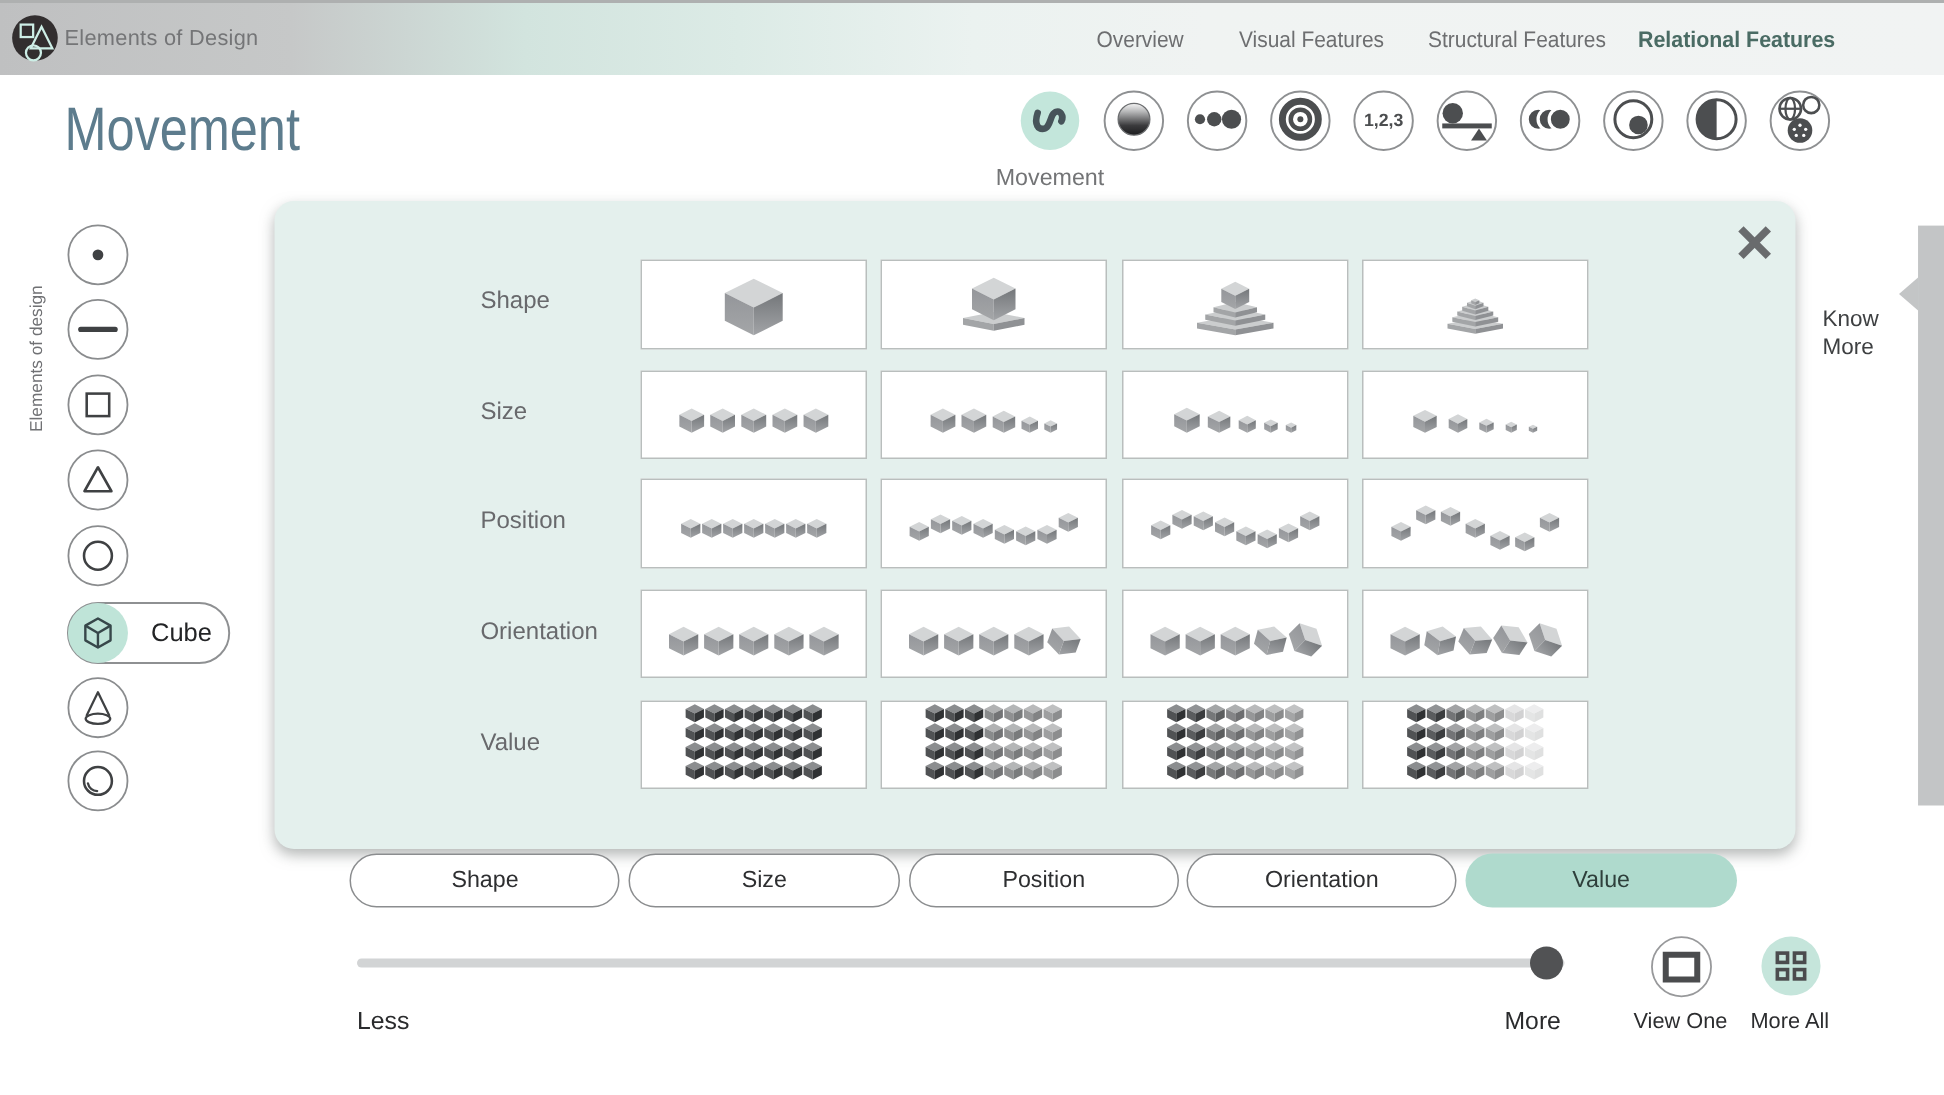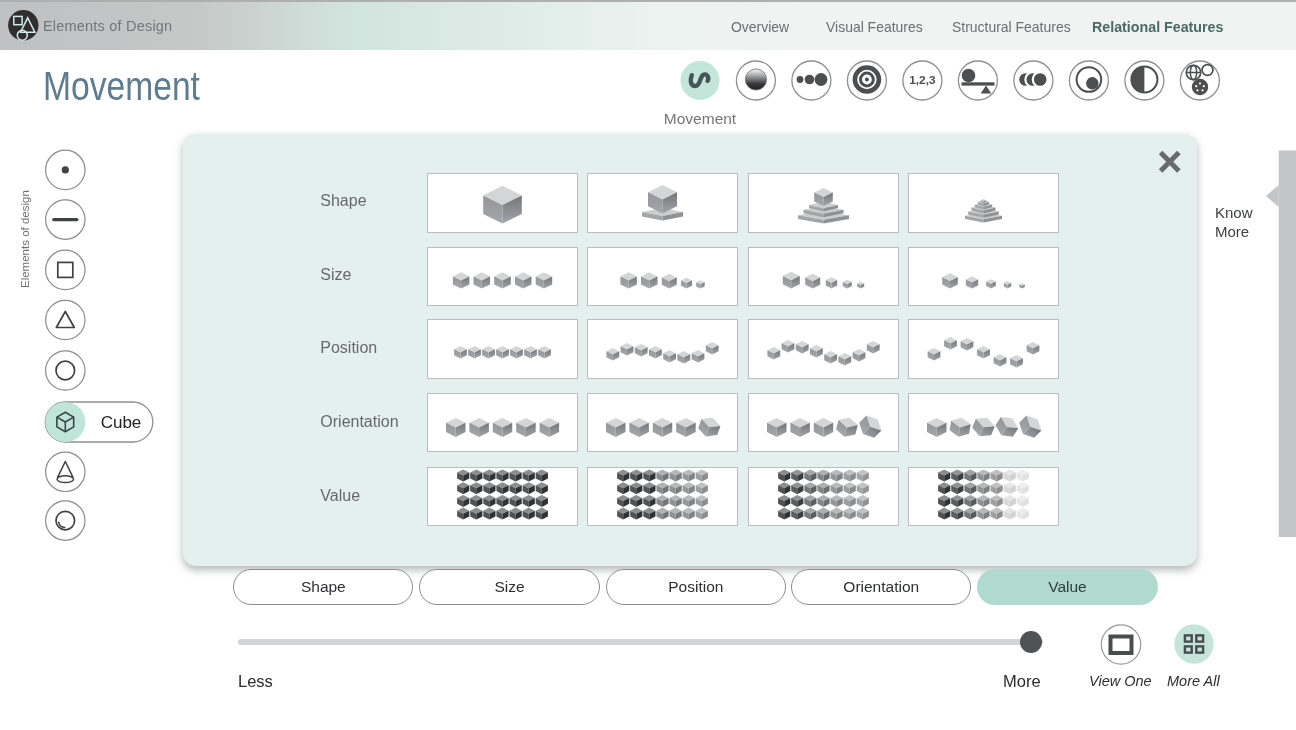--- a/index.html
+++ b/index.html
@@ -15,21 +15,21 @@
 .wbox{position:absolute;width:151px;height:59.5px;background:#fff;border:1px solid #b9bebd;}
 .wbox svg{position:absolute;left:-1px;top:-1px;}
 .rlabel{position:absolute;left:320.3px;font-size:16px;color:#68696c;}
 #knowmore{position:absolute;left:1215px;top:203px;font-size:15px;color:#3e4042;line-height:19px;}
 .pill{position:absolute;top:568.8px;width:180.3px;height:36.7px;border:1.4px solid #8b8d8f;border-radius:18.4px;
  background:#fff;text-align:center;line-height:34px;font-size:15.5px;color:#2e2f31;}
 .pillv{background:#afdacd;border:none;line-height:36.7px;color:#2e3f3b;}
 #track{position:absolute;left:238px;top:638.5px;width:805px;height:6.5px;border-radius:3px;background:#d2d4d5;}
 #knob{position:absolute;left:1020px;top:631px;width:22px;height:22px;border-radius:50%;background:#515254;}
 .sml{position:absolute;font-size:16.5px;color:#2a2b2d;}
-.vlabel{position:absolute;top:672.5px;font-size:14.5px;color:#2c2d2f;font-style:italic;}
+.vlabel{position:absolute;top:672.5px;font-size:14.5px;color:#2c2d2f;}
 #sidetext{position:absolute;left:13px;top:270px;width:24px;font-size:11.5px;color:#707174;
  transform:rotate(-90deg);transform-origin:center;white-space:nowrap;text-align:center;}
 </style></head>
 <body>
 <div id="bar"></div>
 <svg width="52" height="50" viewBox="0 0 52 50" style="position:absolute;left:0;top:0;">
     <circle cx="23.3" cy="25.3" r="15.2" fill="#322e2f"></circle>
     <g fill="none" stroke="#cdeee6" stroke-width="1.5">
       <rect x="13.8" y="16.4" width="8.3" height="8.3"></rect>
       <path d="M 27.7 17.8 L 34.9 32.2 L 20.5 32.2 Z"></path>

